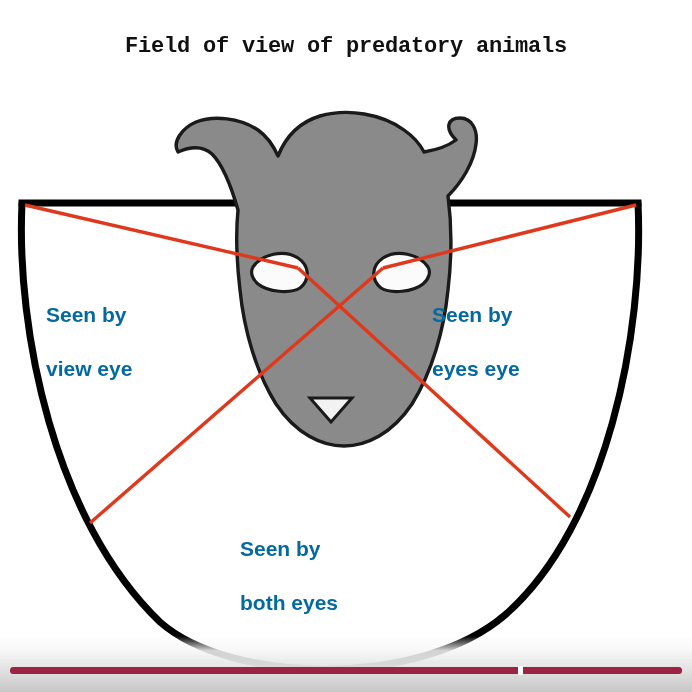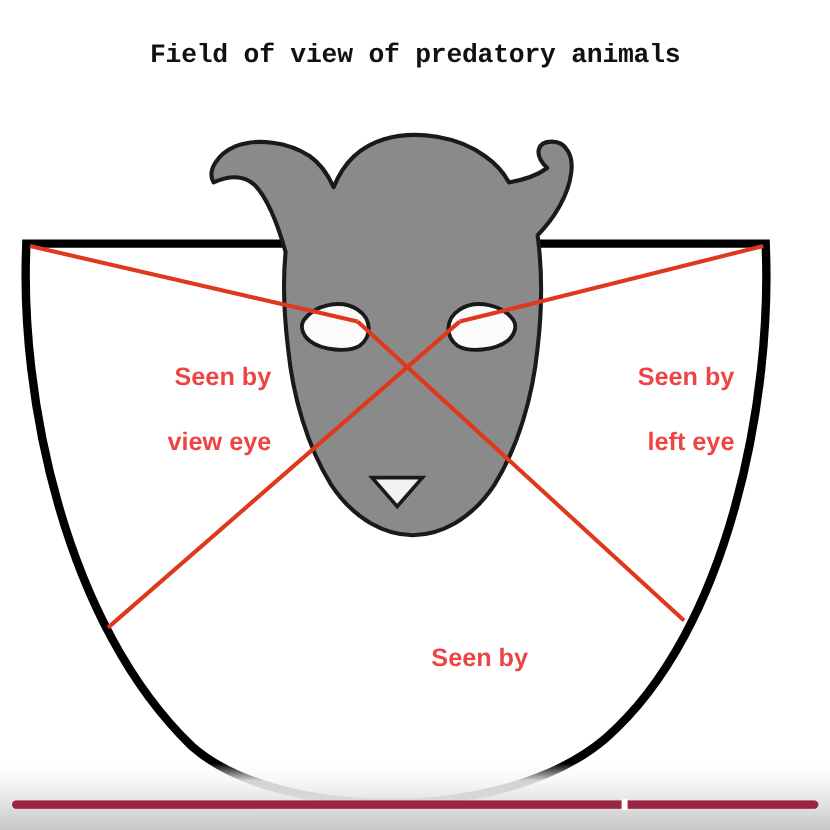--- a/index.html
+++ b/index.html
@@ -29,24 +29,24 @@
     text-align: center;
     font-size: 22px;
     font-weight: bold;
     color: #111111;
     letter-spacing: -0.2px;
     font-family: Liberation Mono, monospace;
     margin-top: 12px;
   }
   .fov-label {
     position: absolute;
-    text-align: right;
+    text-align: left;
     font-size: 21px;
     font-weight: bold;
-    color: #ef4444;
+    color: #0369a1;
     line-height: 54px;
     white-space: nowrap;
     font-family: "Liberation Sans", sans-serif;
   }
   #label-right-eye { left: 46px;  top: 288px; width: 180px; }
   #label-left-eye  { left: 432px; top: 288px; width: 180px; }
   #label-both-eyes { left: 240px; top: 522px; width: 200px; }
   svg.art {
     position: absolute;
     left: 0;
@@ -158,25 +158,26 @@
     </g>
   </svg>
 
   <div class="fov-label" id="label-right-eye">
     <div>Seen by</div>
     <div>view eye</div>
   </div>
 
   <div class="fov-label" id="label-left-eye">
     <div>Seen by</div>
-    <div>left eye</div>
+    <div>eyes eye</div>
   </div>
 
   <div class="fov-label" id="label-both-eyes">
     <div>Seen by</div>
+    <div>both eyes</div>
   </div>
 
   <div id="player-bar"></div>
   <div id="progress-track"></div>
   <div id="progress-fill"></div>
   <div id="chapter-marker"></div>
 
 </div>
 
 </body></html>

